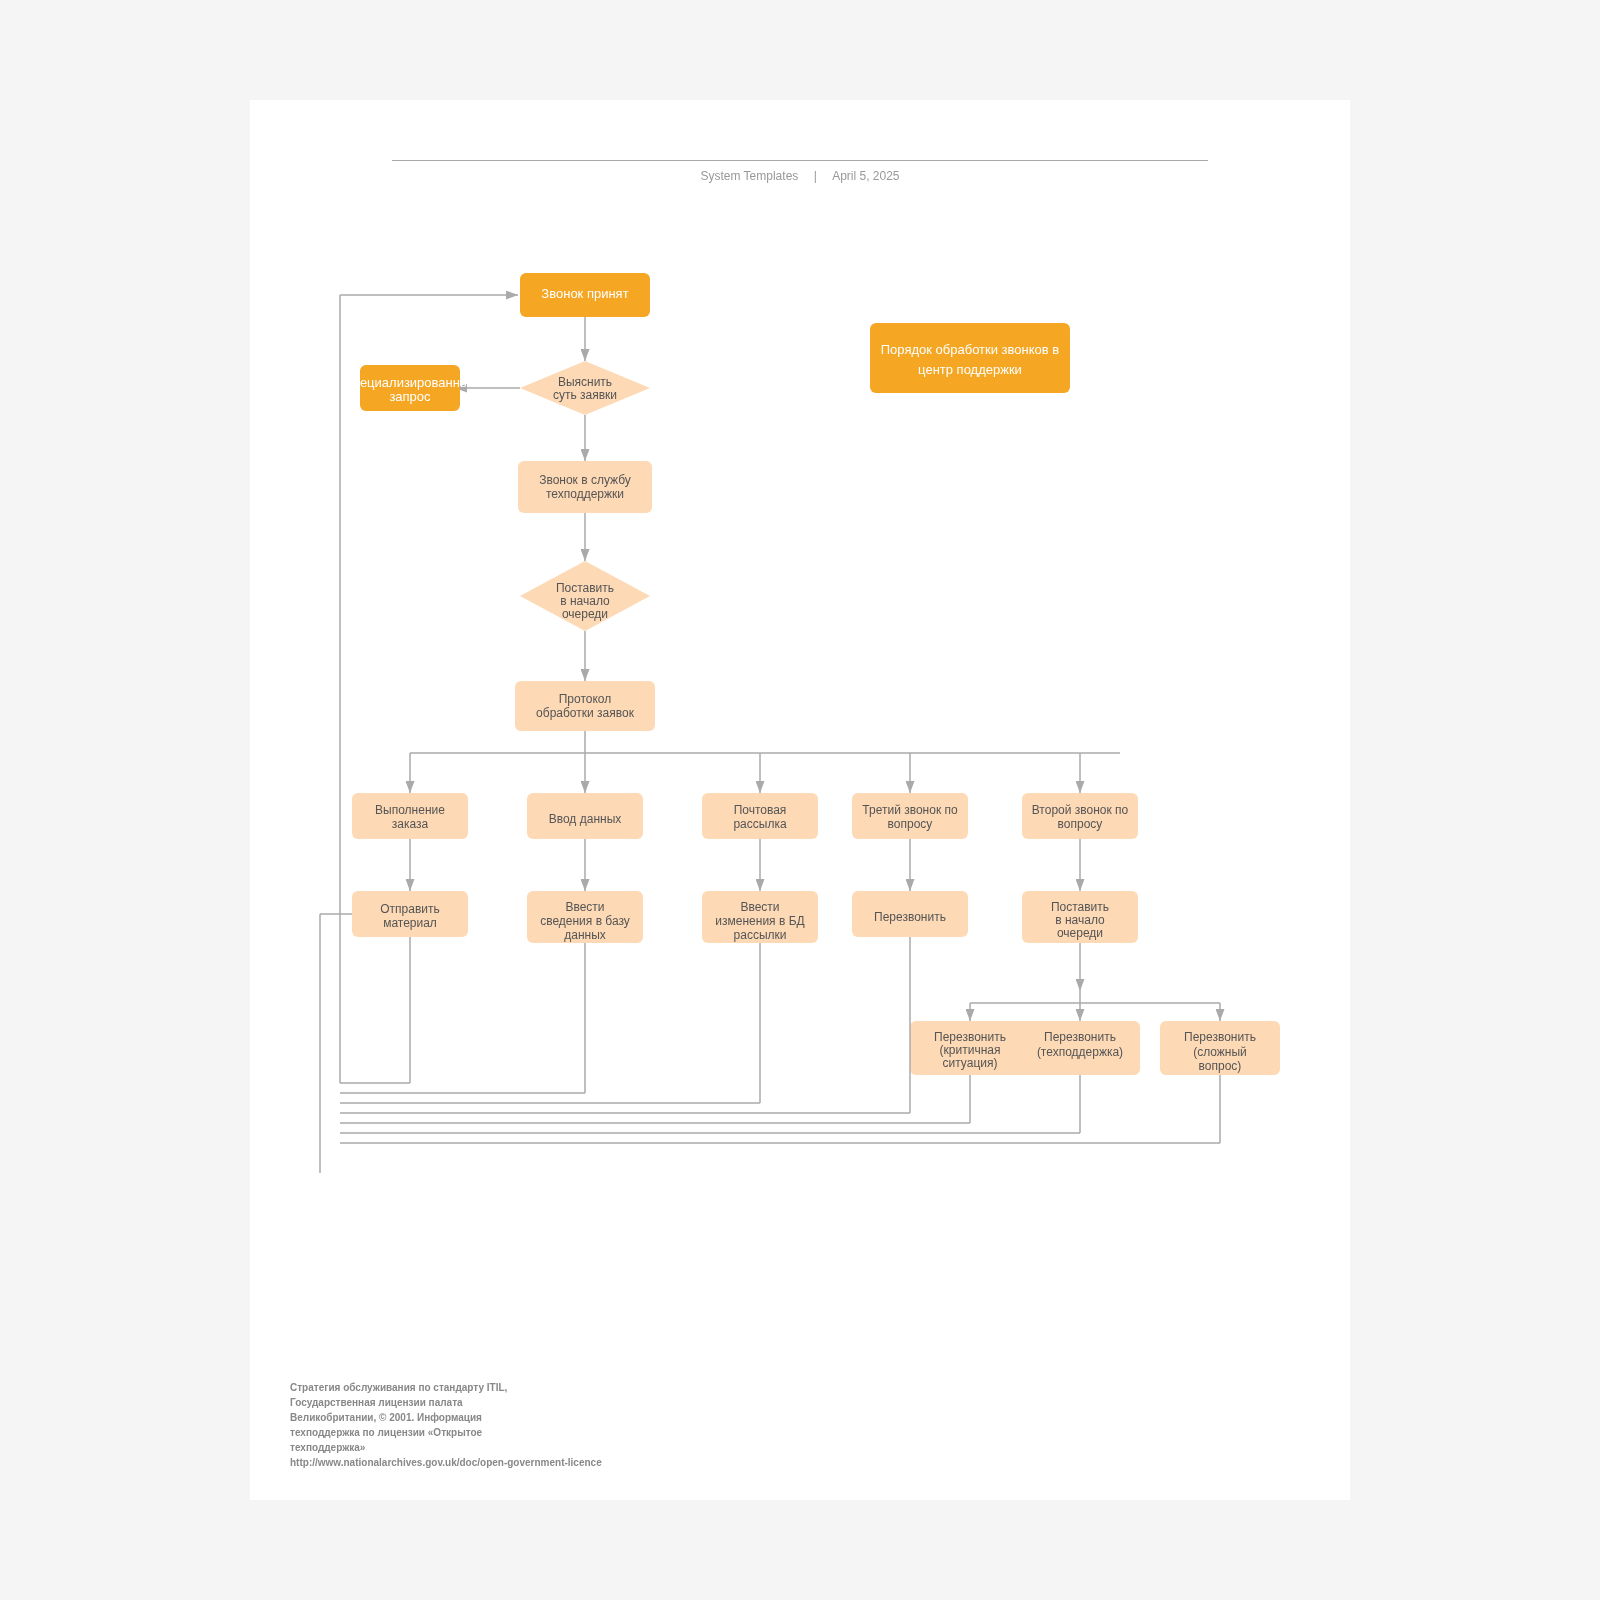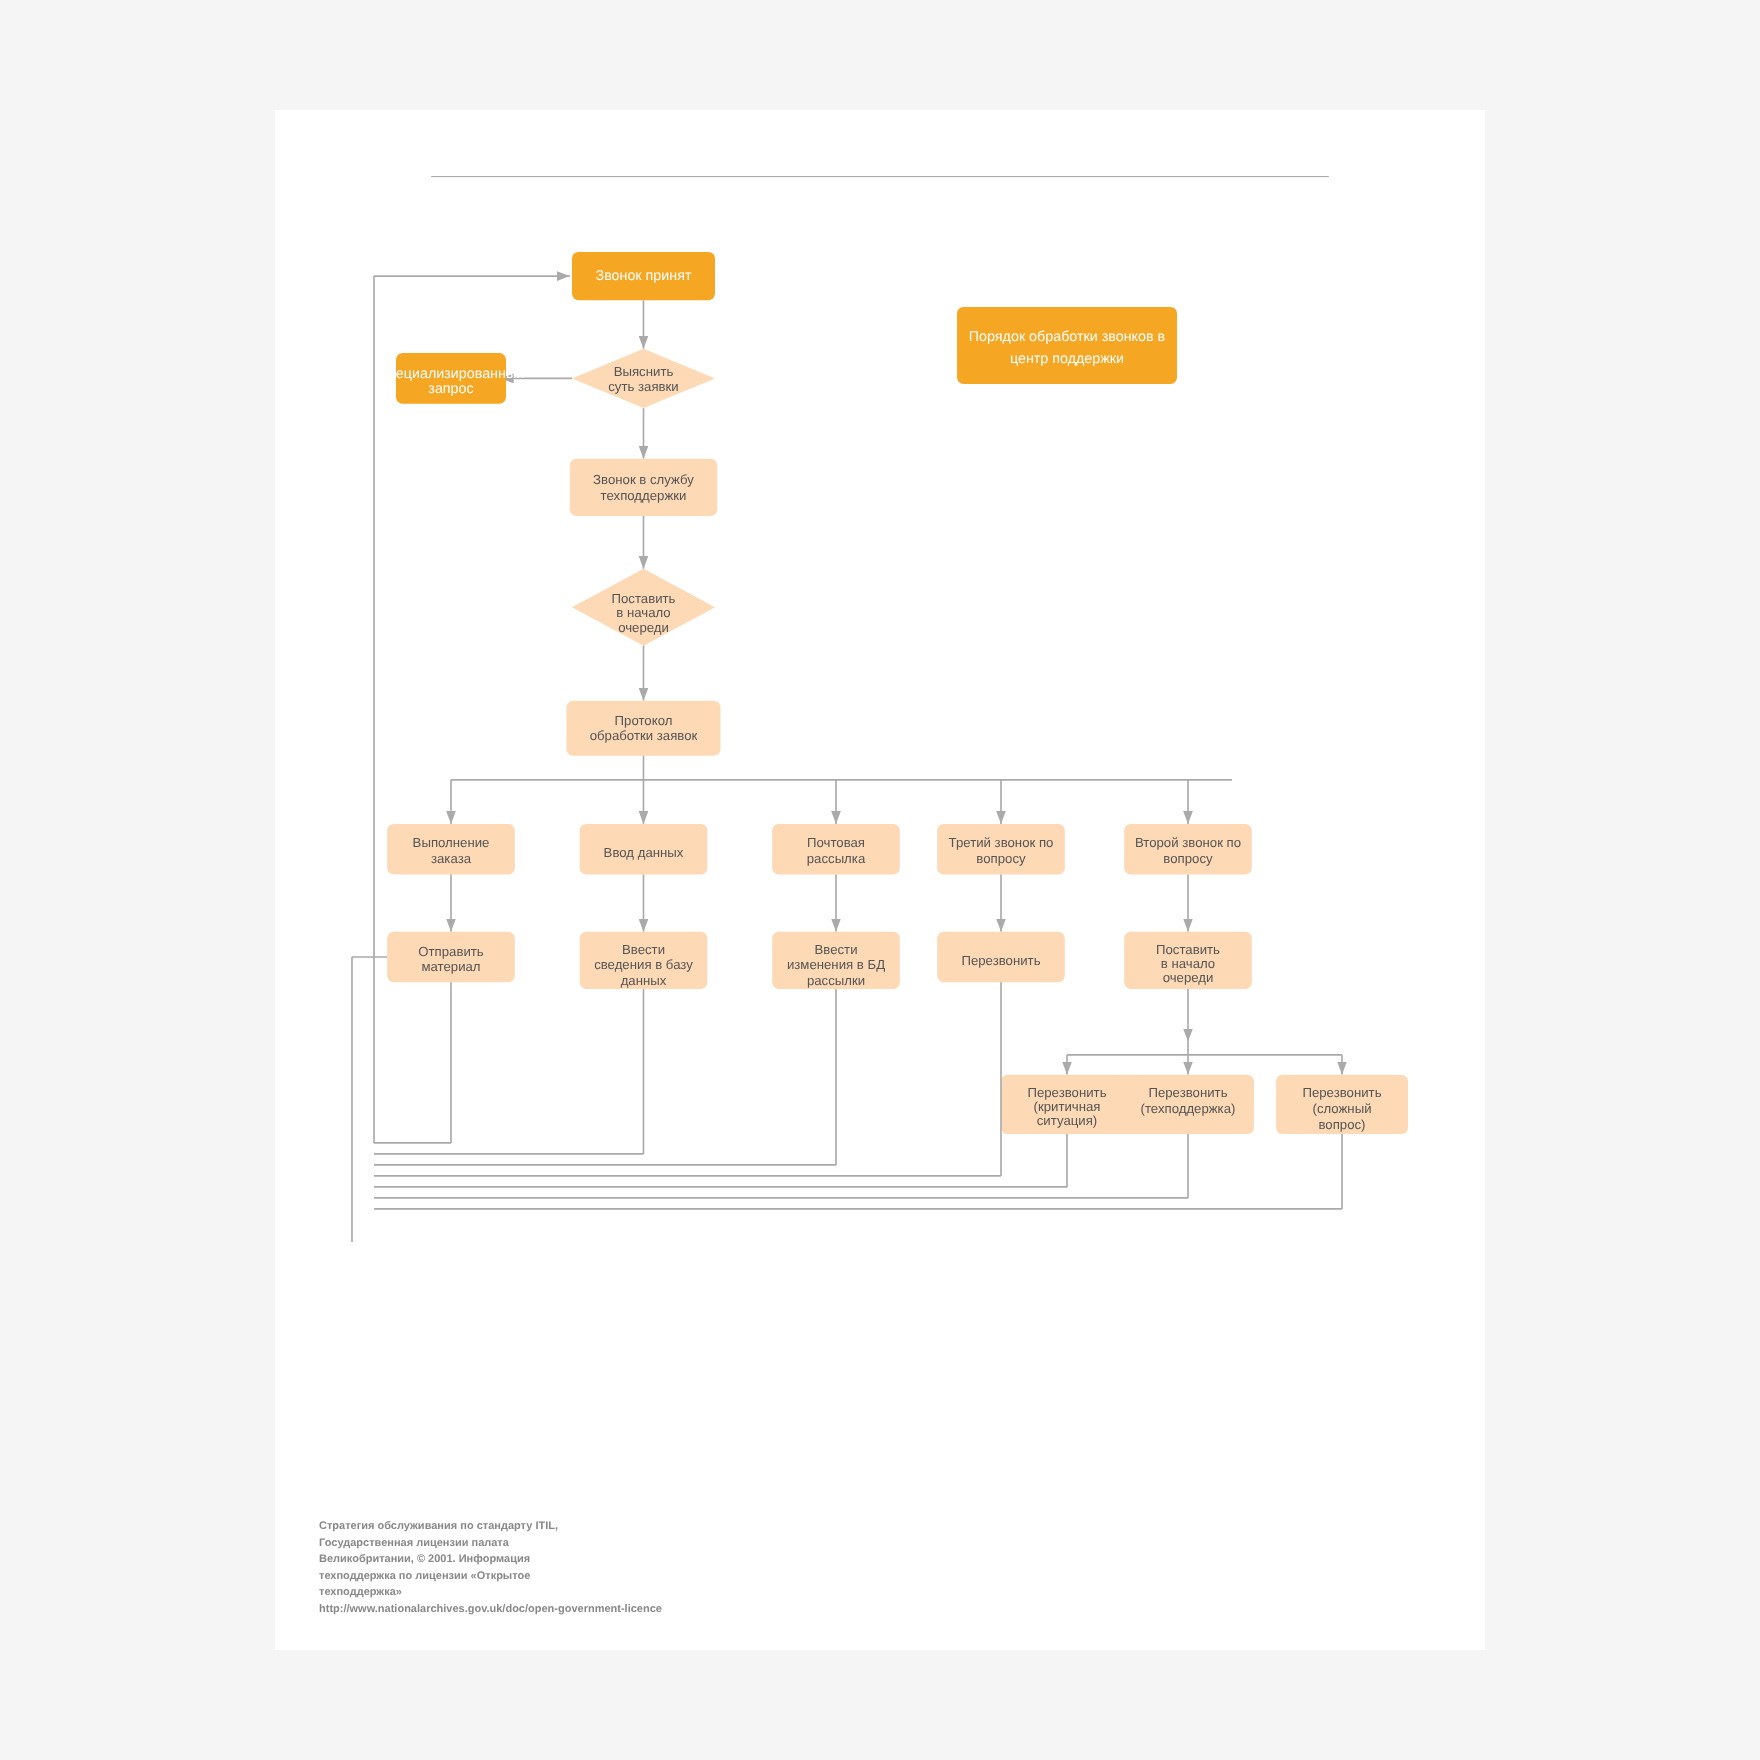--- a/index.html
+++ b/index.html
@@ -84,20 +84,25 @@
       color: #888;
       line-height: 1.5;
       font-weight: bold;
     }
   </style>
 </head>
 <body>
 
 <div class="page">
   <hr class="title-underline">
+  <div class="subtitle">
+    <span>System Templates</span>
+    <span>|</span>
+    <span>April 5, 2025</span>
+  </div>
 
   <div class="flowchart">
     <svg class="diagram" viewBox="0 0 1020 1200" xmlns="http://www.w3.org/2000/svg">
       <defs>
         <marker id="arrowhead" markerWidth="8" markerHeight="6" refX="8" refY="3" orient="auto">
           <polygon points="0 0, 8 3, 0 6" fill="#aaa"></polygon>
         </marker>
       </defs>
 
       <rect x="580" y="110" width="200" height="70" rx="6" fill="#f5a623"></rect>

